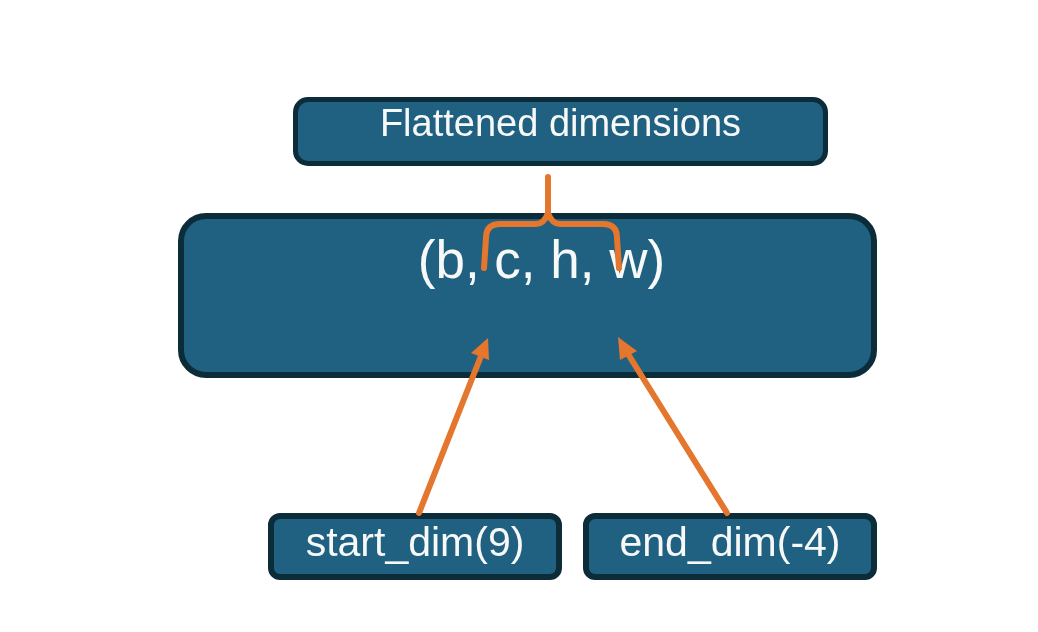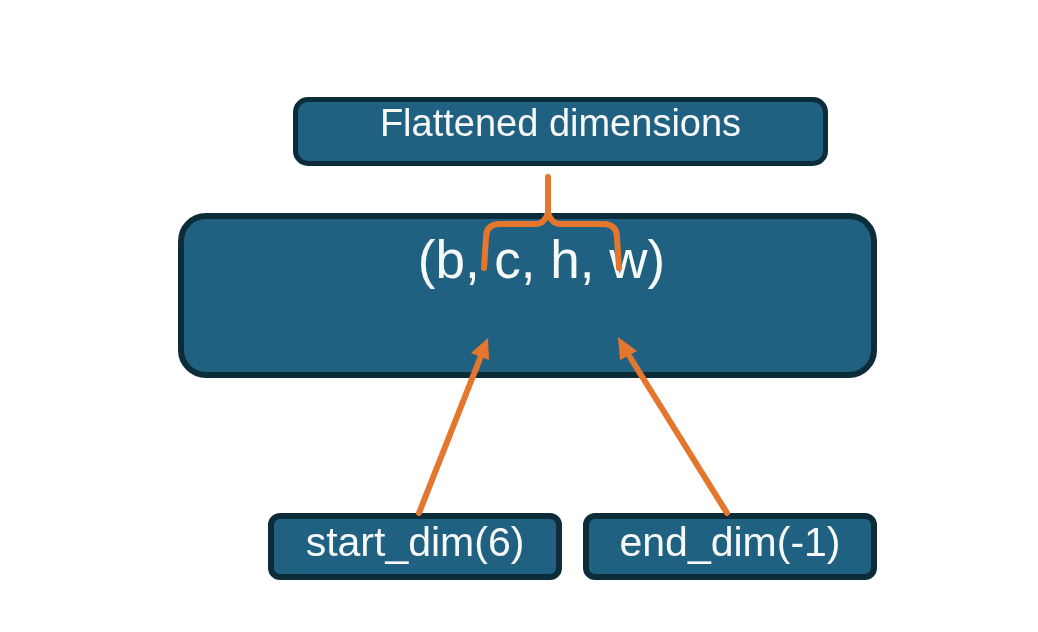--- a/index.html
+++ b/index.html
@@ -86,25 +86,25 @@
 
   <div class="node node-flattened">
     <span class="lbl">Flattened dimensions</span>
   </div>
 
   <div class="node node-tensor">
     <span class="lbl">(b, c, h, w)</span>
   </div>
 
   <div class="node node-start">
-    <span class="lbl">start_dim(6)</span>
+    <span class="lbl">start_dim(9)</span>
   </div>
 
   <div class="node node-end">
-    <span class="lbl">end_dim(-1)</span>
+    <span class="lbl">end_dim(-4)</span>
   </div>
 
   <svg class="overlay" viewBox="0 0 1038 632" xmlns="http://www.w3.org/2000/svg">
 
     <path class="stroke" d="M548,177 L548,214"></path>
 
     <path class="stroke" d="M484,268 L486,238 Q486,224 500,224 L536,224 Q544,224 548,213
              Q552,224 560,224 L603,224 Q617,224 617,238 L619,268"></path>
 
     <line class="stroke" x1="419" y1="513" x2="481" y2="356"></line>

